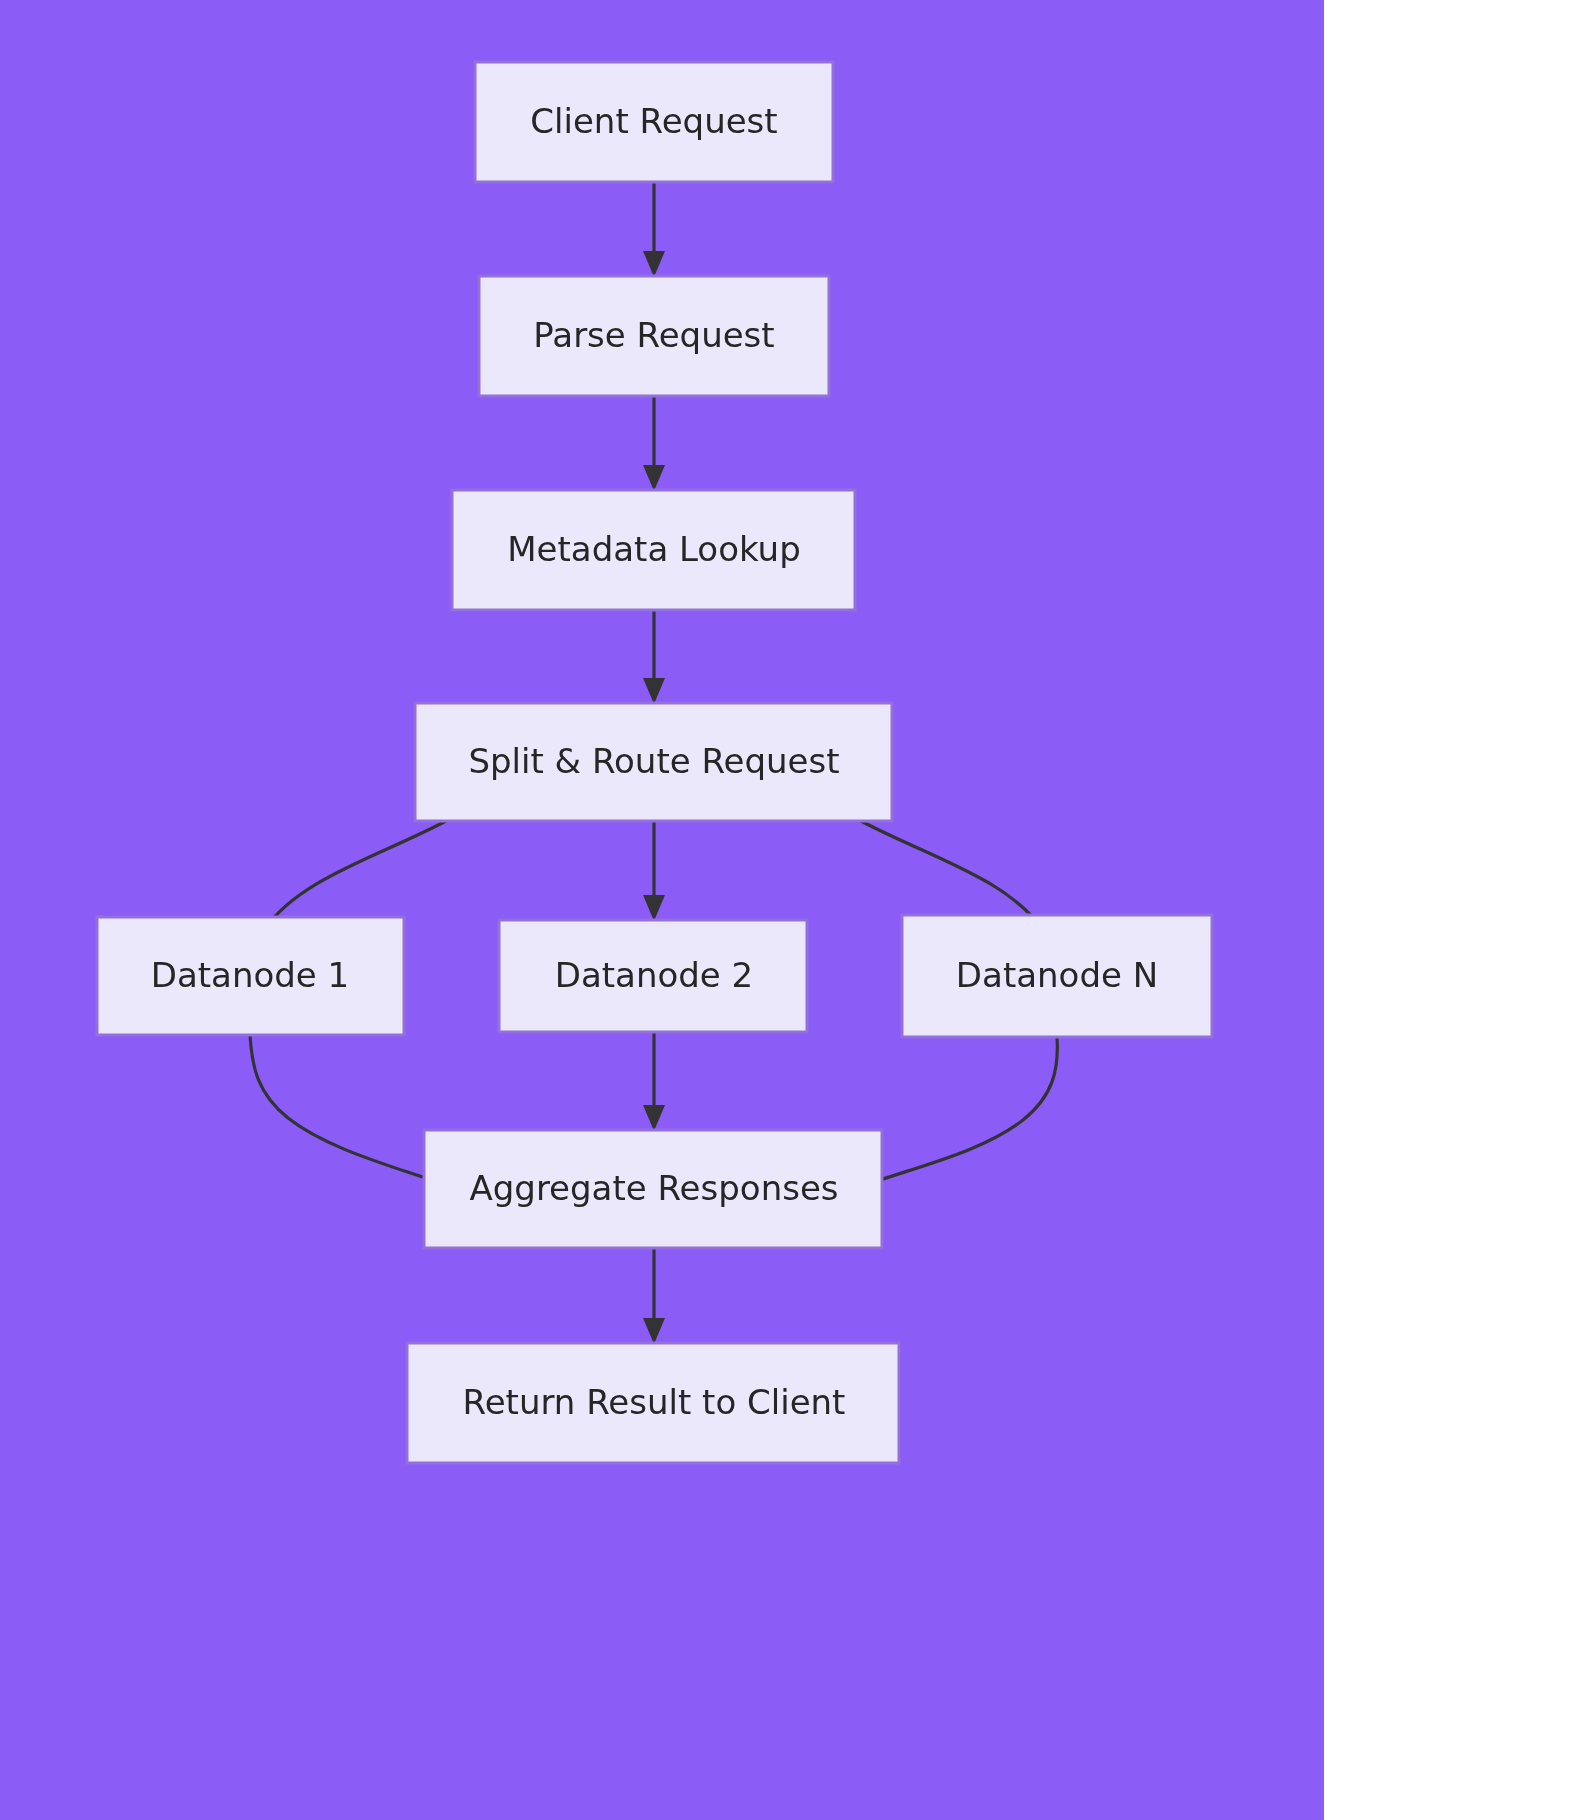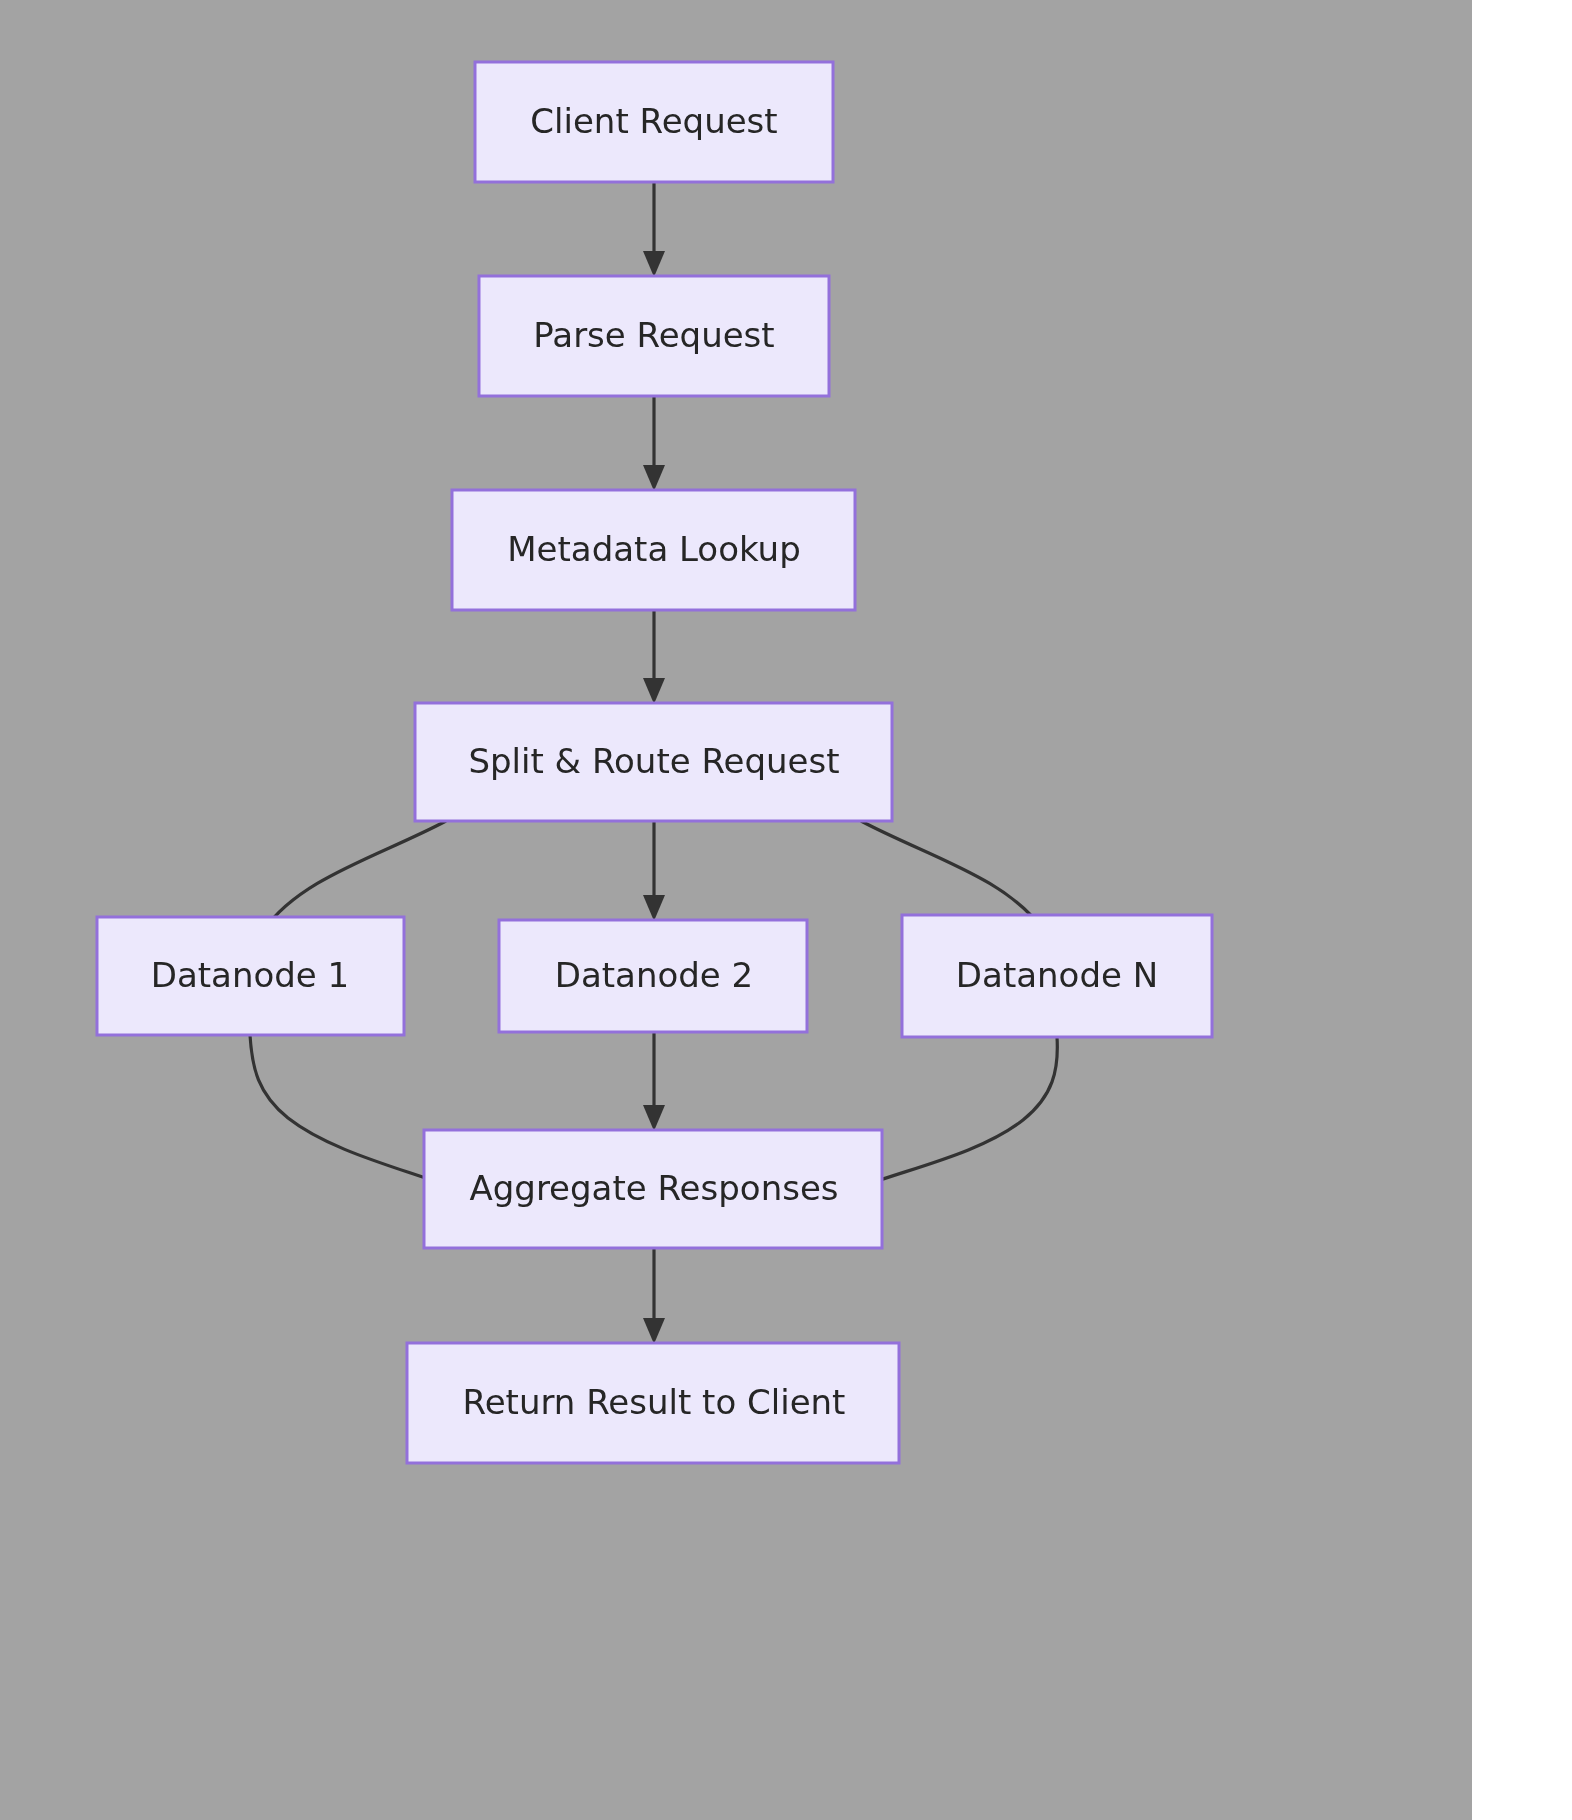--- a/index.html
+++ b/index.html
@@ -8,23 +8,23 @@
     background: #ffffff;
   }
   body {
     width: 1572px;
     height: 1820px;
     font-family: "DejaVu Sans", "Liberation Sans", sans-serif;
     overflow: hidden;
   }
   #flowchart-root {
     position: relative;
-    width: 1472px;
+    width: 1324px;
     height: 1820px;
-    background: #a3a3a3;
+    background: #8b5cf6;
   }
   svg.diagram {
     display: block;
     width: 1572px;
     height: 1820px;
   }
   .node-rect {
     fill: #ECE8FC;
     stroke: #9370DB;
     stroke-width: 3px;

